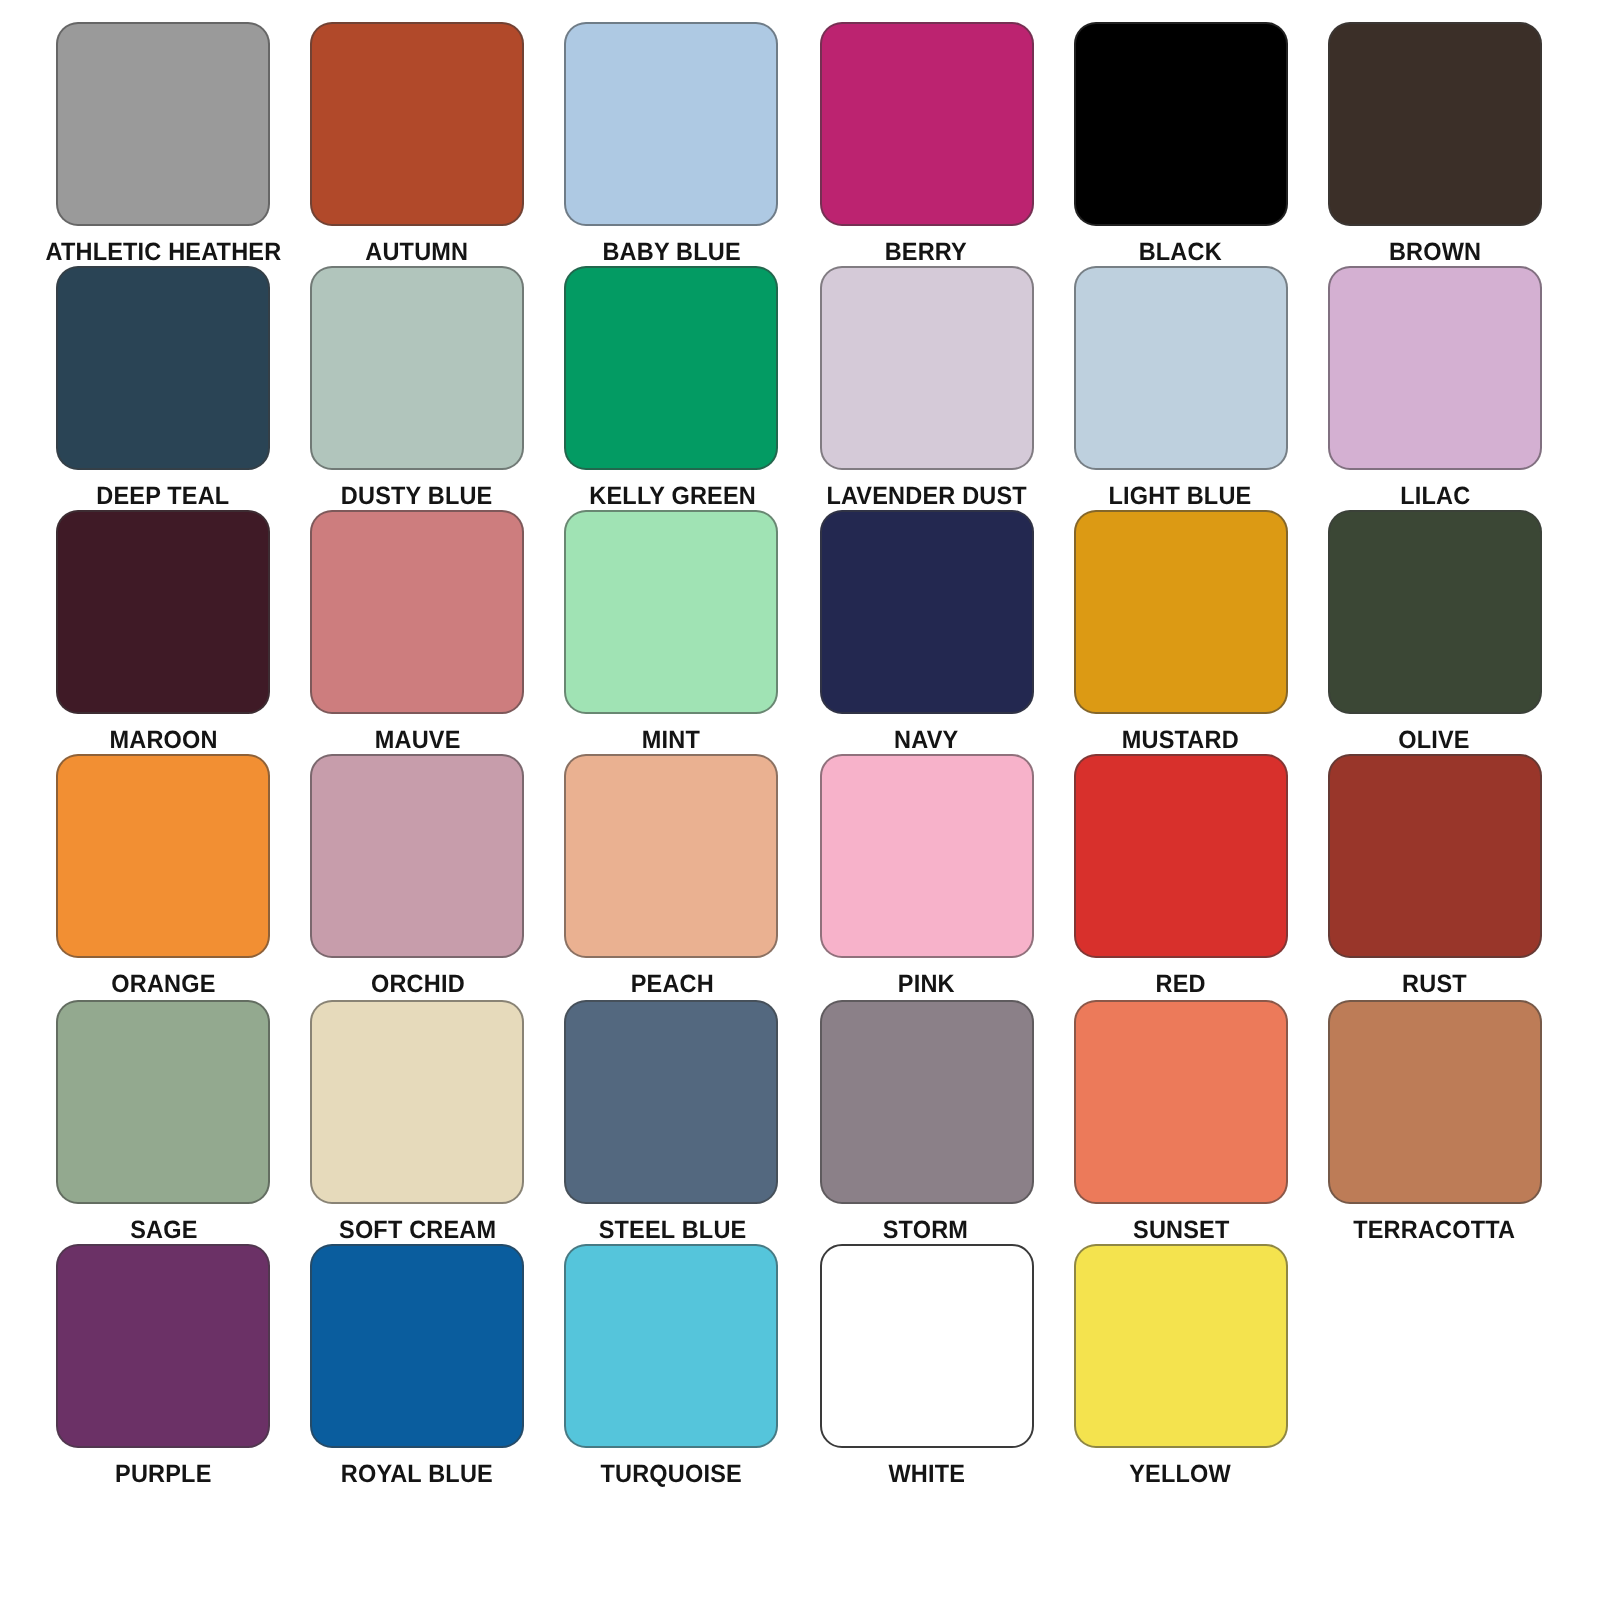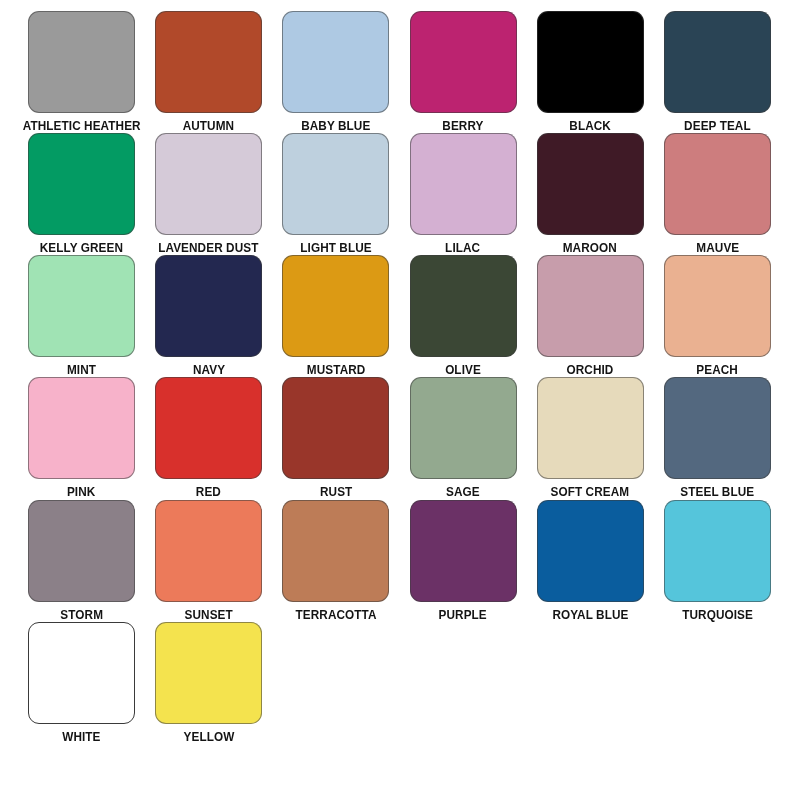--- a/index.html
+++ b/index.html
@@ -72,24 +72,32 @@
     </div>
     <div class="swatch-cell">
       <div class="chip" style="background-color: rgb(188, 35, 112);"></div>
       <div class="chip-label">BERRY</div>
     </div>
     <div class="swatch-cell">
       <div class="chip" style="background-color: rgb(0, 0, 0);"></div>
       <div class="chip-label">BLACK</div>
     </div>
     <div class="swatch-cell">
+      <div class="chip" style="background-color: rgb(59, 47, 40);"></div>
+      <div class="chip-label">BROWN</div>
+    </div>
+    <div class="swatch-cell">
       <div class="chip" style="background-color: rgb(42, 68, 85);"></div>
       <div class="chip-label">DEEP TEAL</div>
     </div>
     <div class="swatch-cell">
+      <div class="chip" style="background-color: rgb(177, 197, 188);"></div>
+      <div class="chip-label">DUSTY BLUE</div>
+    </div>
+    <div class="swatch-cell">
       <div class="chip" style="background-color: rgb(3, 155, 99);"></div>
       <div class="chip-label">KELLY GREEN</div>
     </div>
     <div class="swatch-cell">
       <div class="chip" style="background-color: rgb(213, 202, 216);"></div>
       <div class="chip-label">LAVENDER DUST</div>
     </div>
     <div class="swatch-cell">
       <div class="chip" style="background-color: rgb(190, 208, 222);"></div>
       <div class="chip-label">LIGHT BLUE</div>
@@ -114,20 +122,24 @@
       <div class="chip" style="background-color: rgb(35, 40, 80);"></div>
       <div class="chip-label">NAVY</div>
     </div>
     <div class="swatch-cell">
       <div class="chip" style="background-color: rgb(220, 154, 20);"></div>
       <div class="chip-label">MUSTARD</div>
     </div>
     <div class="swatch-cell">
       <div class="chip" style="background-color: rgb(59, 71, 53);"></div>
       <div class="chip-label">OLIVE</div>
+    </div>
+    <div class="swatch-cell">
+      <div class="chip" style="background-color: rgb(242, 143, 51);"></div>
+      <div class="chip-label">ORANGE</div>
     </div>
     <div class="swatch-cell">
       <div class="chip" style="background-color: rgb(199, 157, 171);"></div>
       <div class="chip-label">ORCHID</div>
     </div>
     <div class="swatch-cell">
       <div class="chip" style="background-color: rgb(234, 177, 145);"></div>
       <div class="chip-label">PEACH</div>
     </div>
     <div class="swatch-cell">

